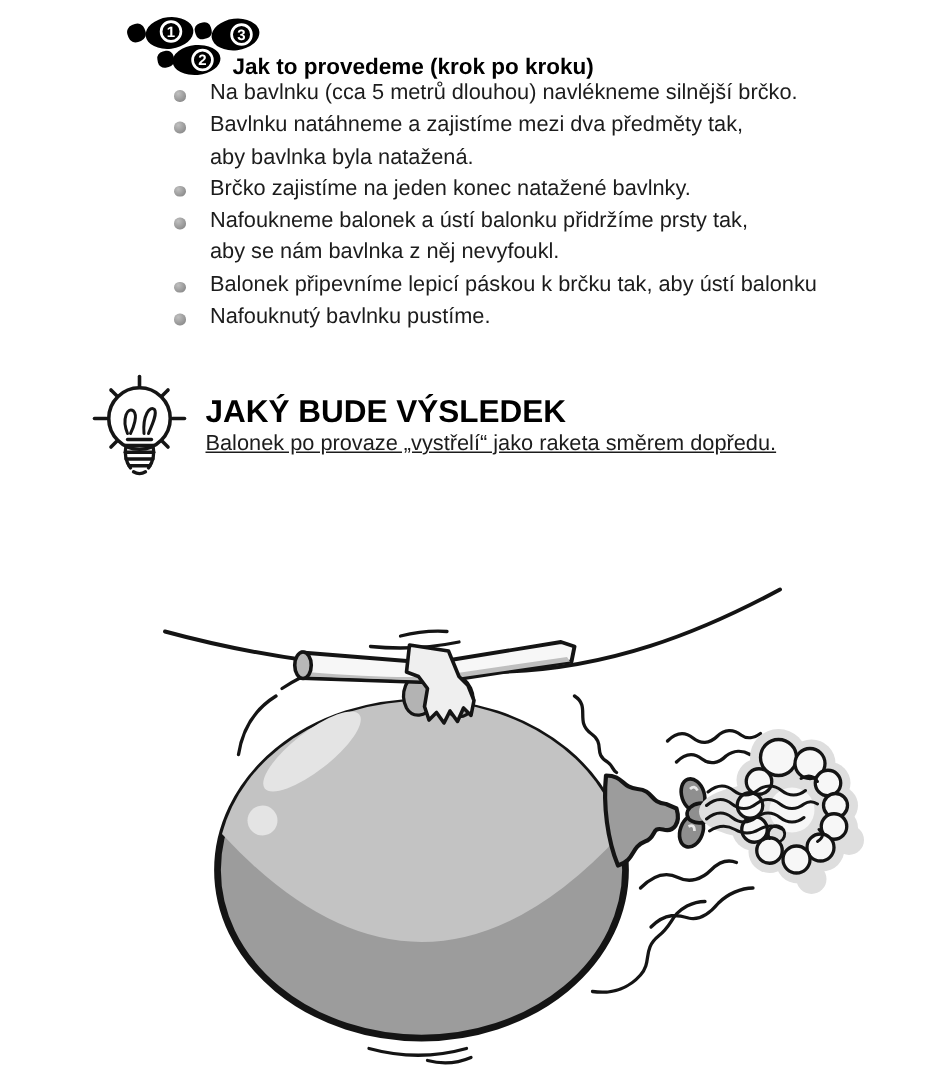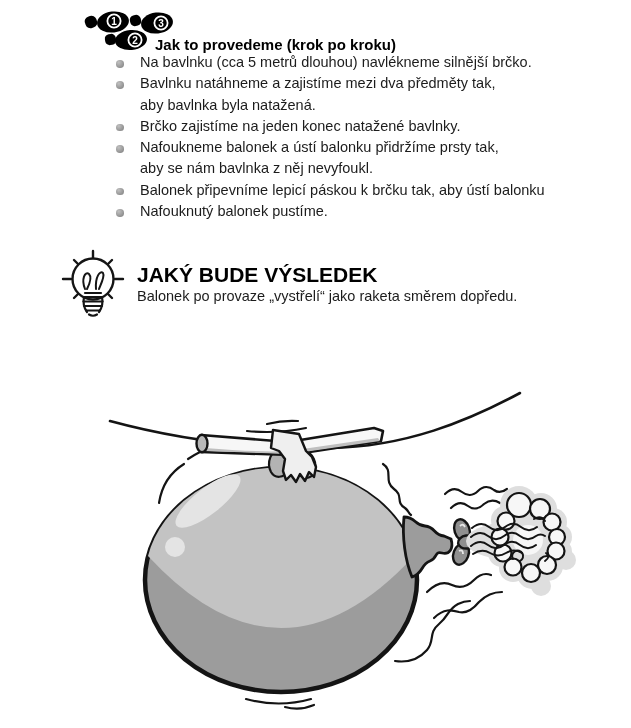--- a/index.html
+++ b/index.html
@@ -11,21 +11,21 @@
   .title{position:absolute;left:155px;top:36px;font-size:15px;font-weight:bold;color:#000;white-space:nowrap;text-align:center;}
   .steps{position:absolute;left:103px;top:40px;width:510px;margin:12px;padding:0;list-style:none;}
   .steps li{position:relative;padding-left:25px;font-size:14.5px;line-height:21.3px;white-space:nowrap;}
   .steps li::before{
     content:"";position:absolute;left:1px;top:8px;width:7.5px;height:7.5px;border-radius:50%;
     background:radial-gradient(circle at 35% 30%, #c0c0c0, #7d7d7d);
   }
   .l2:empty{display:none;}
   .result-icon{position:absolute;left:56px;top:246px;}
   .result-heading{position:absolute;left:137px;top:263px;font-size:21px;font-weight:bold;color:#000;white-space:nowrap;}
-  .result-text{position:absolute;left:137px;top:288px;font-size:14.5px;white-space:nowrap;}
+  .result-text{position:absolute;left:137px;top:288px;font-size:14.5px;white-space:nowrap;text-decoration:underline;}
   .illustration{position:absolute;left:0;top:0;}
 </style>
 </head>
 <body>
 
 <div class="page">
 
   <svg class="footprints" width="92" height="44" viewBox="0 0 92 44">
     <g>
       <rect x="1" y="9" width="12" height="12" rx="5" fill="#000" transform="rotate(-20 7 15)"></rect>
@@ -63,21 +63,21 @@
 
     </li>
     <li>
       <div class="l1">Nafoukneme balonek a ústí balonku přidržíme prsty tak,</div>
       <div class="l2">aby se nám bavlnka z něj nevyfoukl.</div>
     </li>
     <li>
       <div class="l1">Balonek připevníme lepicí páskou k brčku tak, aby ústí balonku</div>
     </li>
     <li>
-      <div class="l1">Nafouknutý balonek pustíme.</div>
+      <div class="l1">Nafouknutý bavlnku pustíme.</div>
 
     </li>
   </ul>
 
   <svg class="result-icon" width="76" height="76" viewBox="0 0 76 76">
     <g stroke="#151515" stroke-width="2.4" stroke-linecap="round" fill="none">
       <path d="M 7,33 L 15,33"></path>
       <path d="M 59,33 L 67,33"></path>
       <path d="M 37,5 L 37,12"></path>
       <path d="M 18,14 L 24,20"></path>

